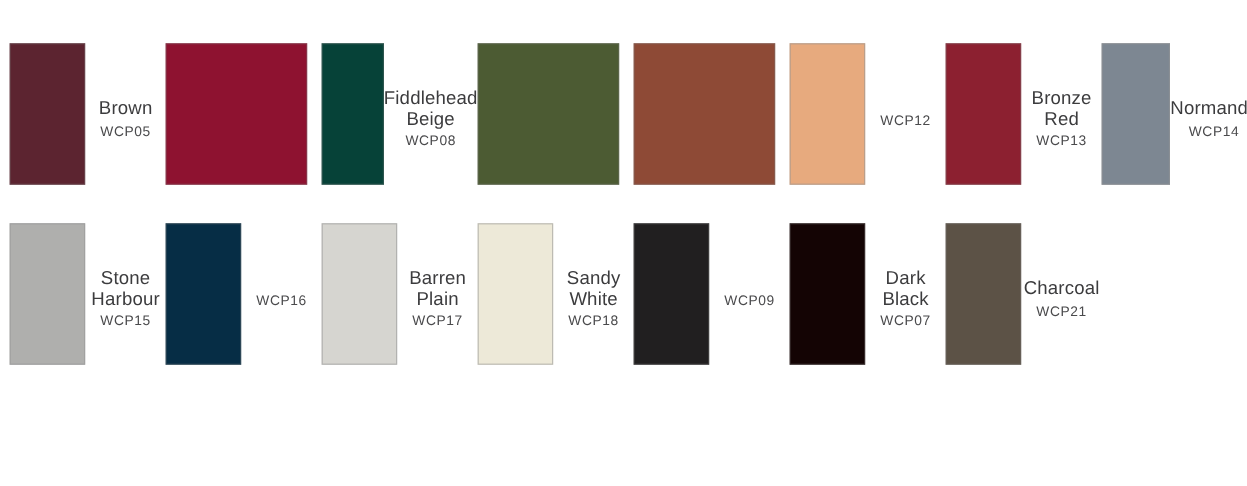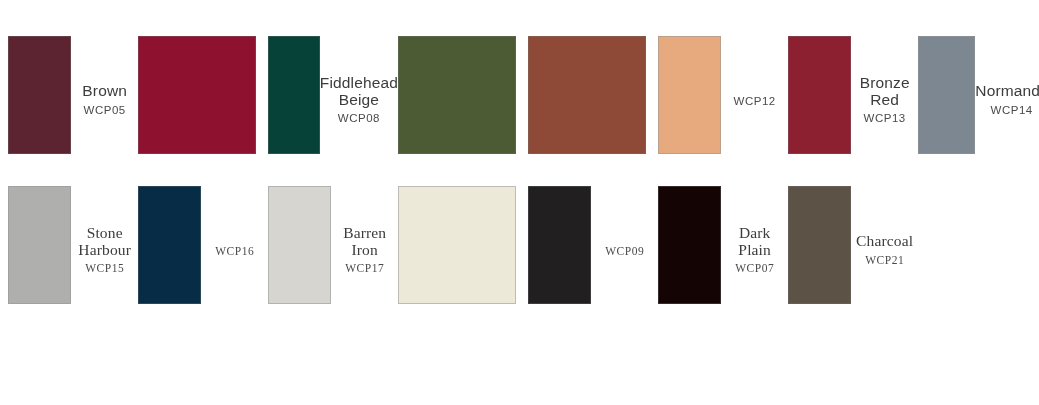--- a/index.html
+++ b/index.html
@@ -20,21 +20,20 @@
     padding-top: 12px;
     box-sizing: border-box;
   }
   .row {
     display: flex;
     align-items: flex-start;
     padding-left: 8px;
   }
   .row-2 {
     margin-top: 8px;
-    font-family: Liberation Serif, serif;
   }
   .swatch-cell {
     width: 130px;
     display: flex;
     align-items: center;
     flex: 0 0 130px;
     margin-top: 24px;
   }
   .chip {
     width: 118px;
@@ -126,37 +125,41 @@
       </div>
       <div class="swatch-cell">
         <div class="chip chip-dark" style="background-color: rgb(6, 45, 69);"></div>
         <div class="label-block">
           <span class="code">WCP16</span>
         </div>
       </div>
       <div class="swatch-cell">
         <div class="chip" style="background-color: rgb(214, 213, 208);"></div>
         <div class="label-block">
-          <span class="name">Barren Iron</span>
+          <span class="name">Barren Plain</span>
           <span class="code">WCP17</span>
         </div>
       </div>
       <div class="swatch-cell">
         <div class="chip" style="background-color: rgb(237, 233, 216);"></div>
+        <div class="label-block">
+          <span class="name">Sandy White</span>
+          <span class="code">WCP18</span>
+        </div>
       </div>
       <div class="swatch-cell">
         <div class="chip chip-dark" style="background-color: rgb(33, 31, 32);"></div>
         <div class="label-block">
           <span class="code">WCP09</span>
         </div>
       </div>
       <div class="swatch-cell">
         <div class="chip chip-dark" style="background-color: rgb(20, 4, 4);"></div>
         <div class="label-block">
-          <span class="name">Dark Plain</span>
+          <span class="name">Dark Black</span>
           <span class="code">WCP07</span>
         </div>
       </div>
       <div class="swatch-cell">
         <div class="chip chip-dark" style="background-color: rgb(92, 82, 70);"></div>
         <div class="label-block">
           <span class="name">Charcoal</span>
           <span class="code">WCP21</span>
         </div>
       </div>

